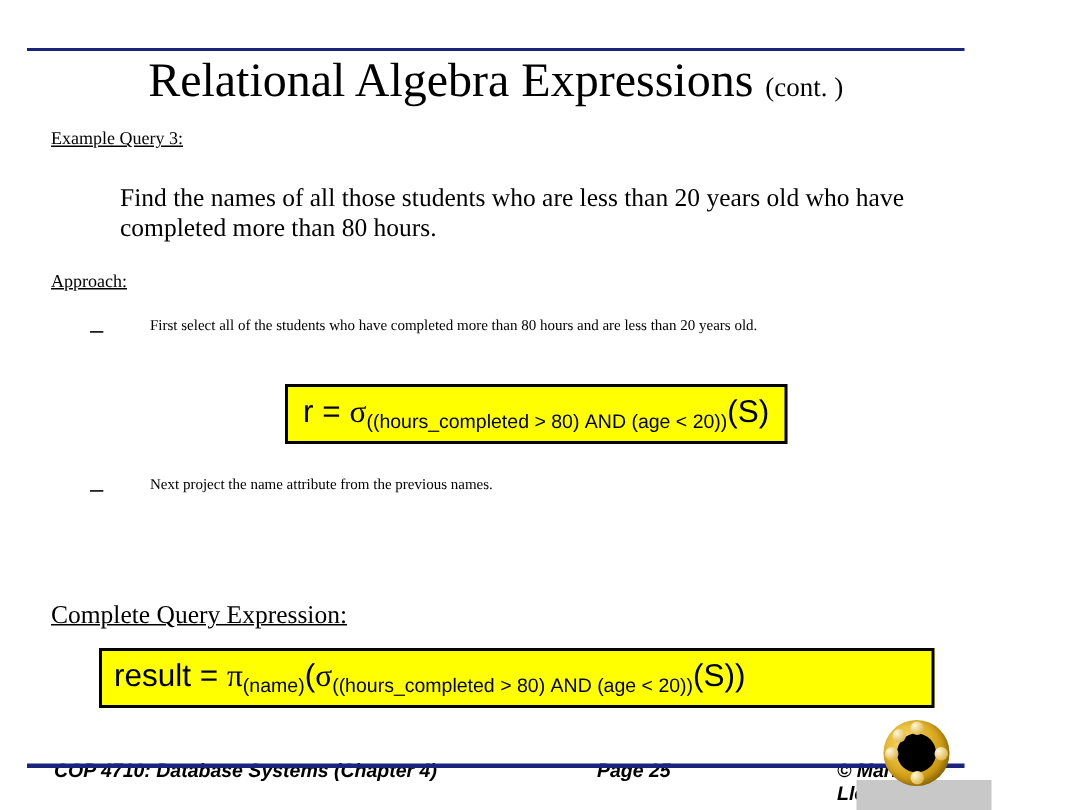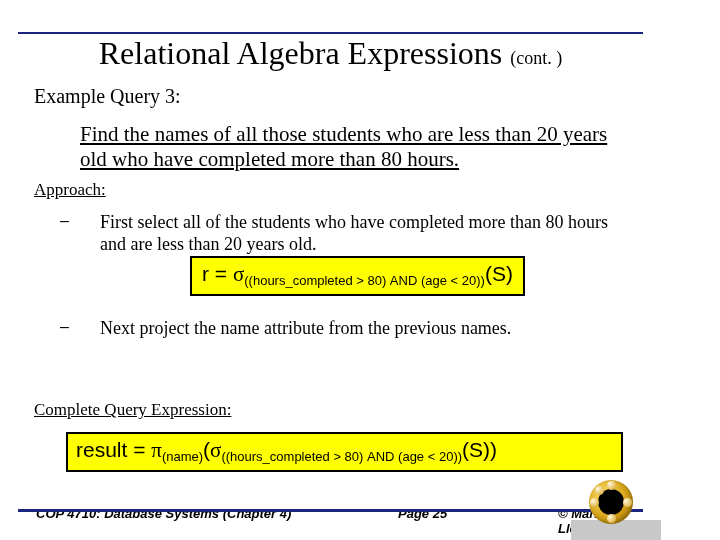--- a/index.html
+++ b/index.html
@@ -34,54 +34,54 @@
     font-size: 32px;
     color: #000;
   }
   .title .cont {
     font-size: 18px;
   }
   .example-query {
     position: absolute;
     top: 85px;
     left: 34px;
-    font-size: 20px;
+    font-size: 12px;
+    text-decoration: underline;
   }
   .query-text {
     position: absolute;
     top: 122px;
     left: 80px;
     right: 50px;
-    font-size: 21px;
+    font-size: 17px;
     line-height: 1.2;
-    text-decoration: underline;
   }
   .approach-heading {
     position: absolute;
     top: 180px;
     left: 34px;
-    font-size: 17px;
+    font-size: 12px;
     text-decoration: underline;
   }
   .step-row {
     position: absolute;
     left: 60px;
     right: 30px;
     display: flex;
   }
   .step-row.step1 { top: 212px; }
   .step-row.step2 { top: 318px; }
   .dash {
     font-family: Arial, sans-serif;
     font-size: 16px;
     width: 40px;
     flex-shrink: 0;
   }
   .step-text {
-    font-size: 18px;
+    font-size: 10px;
     line-height: 1.2;
     flex: 1;
   }
   .formula-box {
     position: absolute;
     background: #ffff00;
     border: 2px solid #000;
     font-family: Arial, sans-serif;
     padding: 4px 10px 6px 10px;
     white-space: nowrap;

